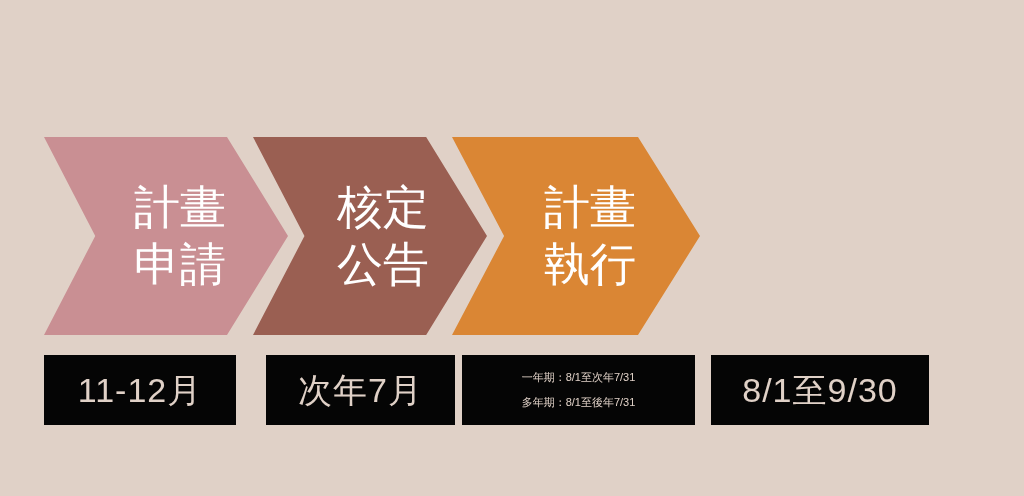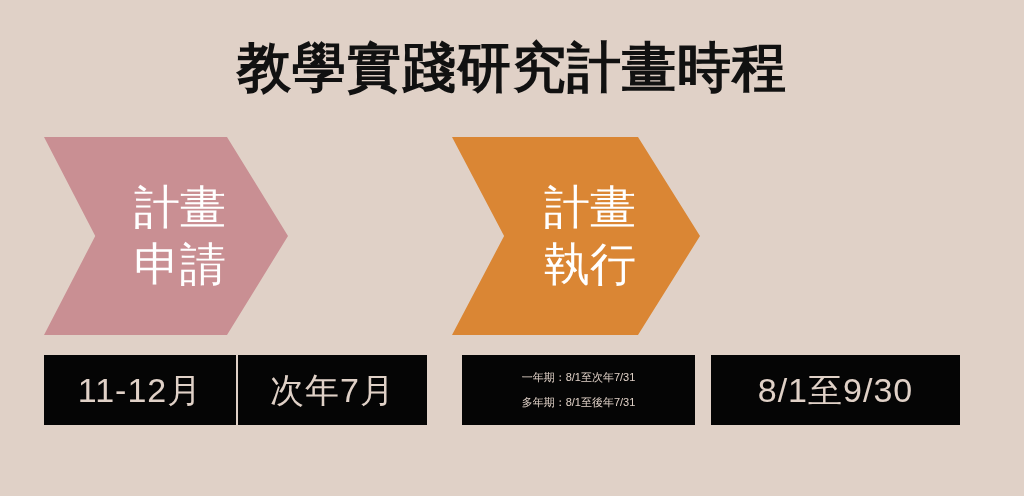--- a/index.html
+++ b/index.html
@@ -129,43 +129,46 @@
   }
   .caption-text {
     text-align: center;
     white-space: pre-line;
     color: #e0d1c7;
   }
 
   .cap-0 { left: 44px;  width: 192px; }
   .cap-0 .caption-text { font-size: 34px; line-height: 40px; letter-spacing: 1px; }
 
-  .cap-1 { left: 238px; width: 189px; }
+  .cap-1 { left: 266px; width: 189px; }
   .cap-1 .caption-text { font-size: 34px; line-height: 40px; letter-spacing: 1px; }
 
   .cap-2 { left: 462px; width: 233px; }
   .cap-2 .caption-text { font-size: 11px; line-height: 25px; letter-spacing: 0px; }
 
-  .cap-3 { left: 711px; width: 249px; }
+  .cap-3 { left: 711px; width: 218px; }
   .cap-3 .caption-text { font-size: 34px; line-height: 40px; letter-spacing: 1px; }
 </style>
 </head>
 <body>
 
 <div id="page-root">
 
-  <div class="title">教學實踐研究計畫時程</div>
 
   <div class="chevron-band">
 
     <div class="chevron chev-0">
       <div class="chevron-label">計畫
 申請</div>
     </div>
 
+    <div class="chevron chev-1">
+      <div class="chevron-label">核定
+公告</div>
+    </div>
 
     <div class="chevron chev-2">
       <div class="chevron-label">計畫
 執行</div>
     </div>
 
 
   </div>
 
   <div class="caption-row">

